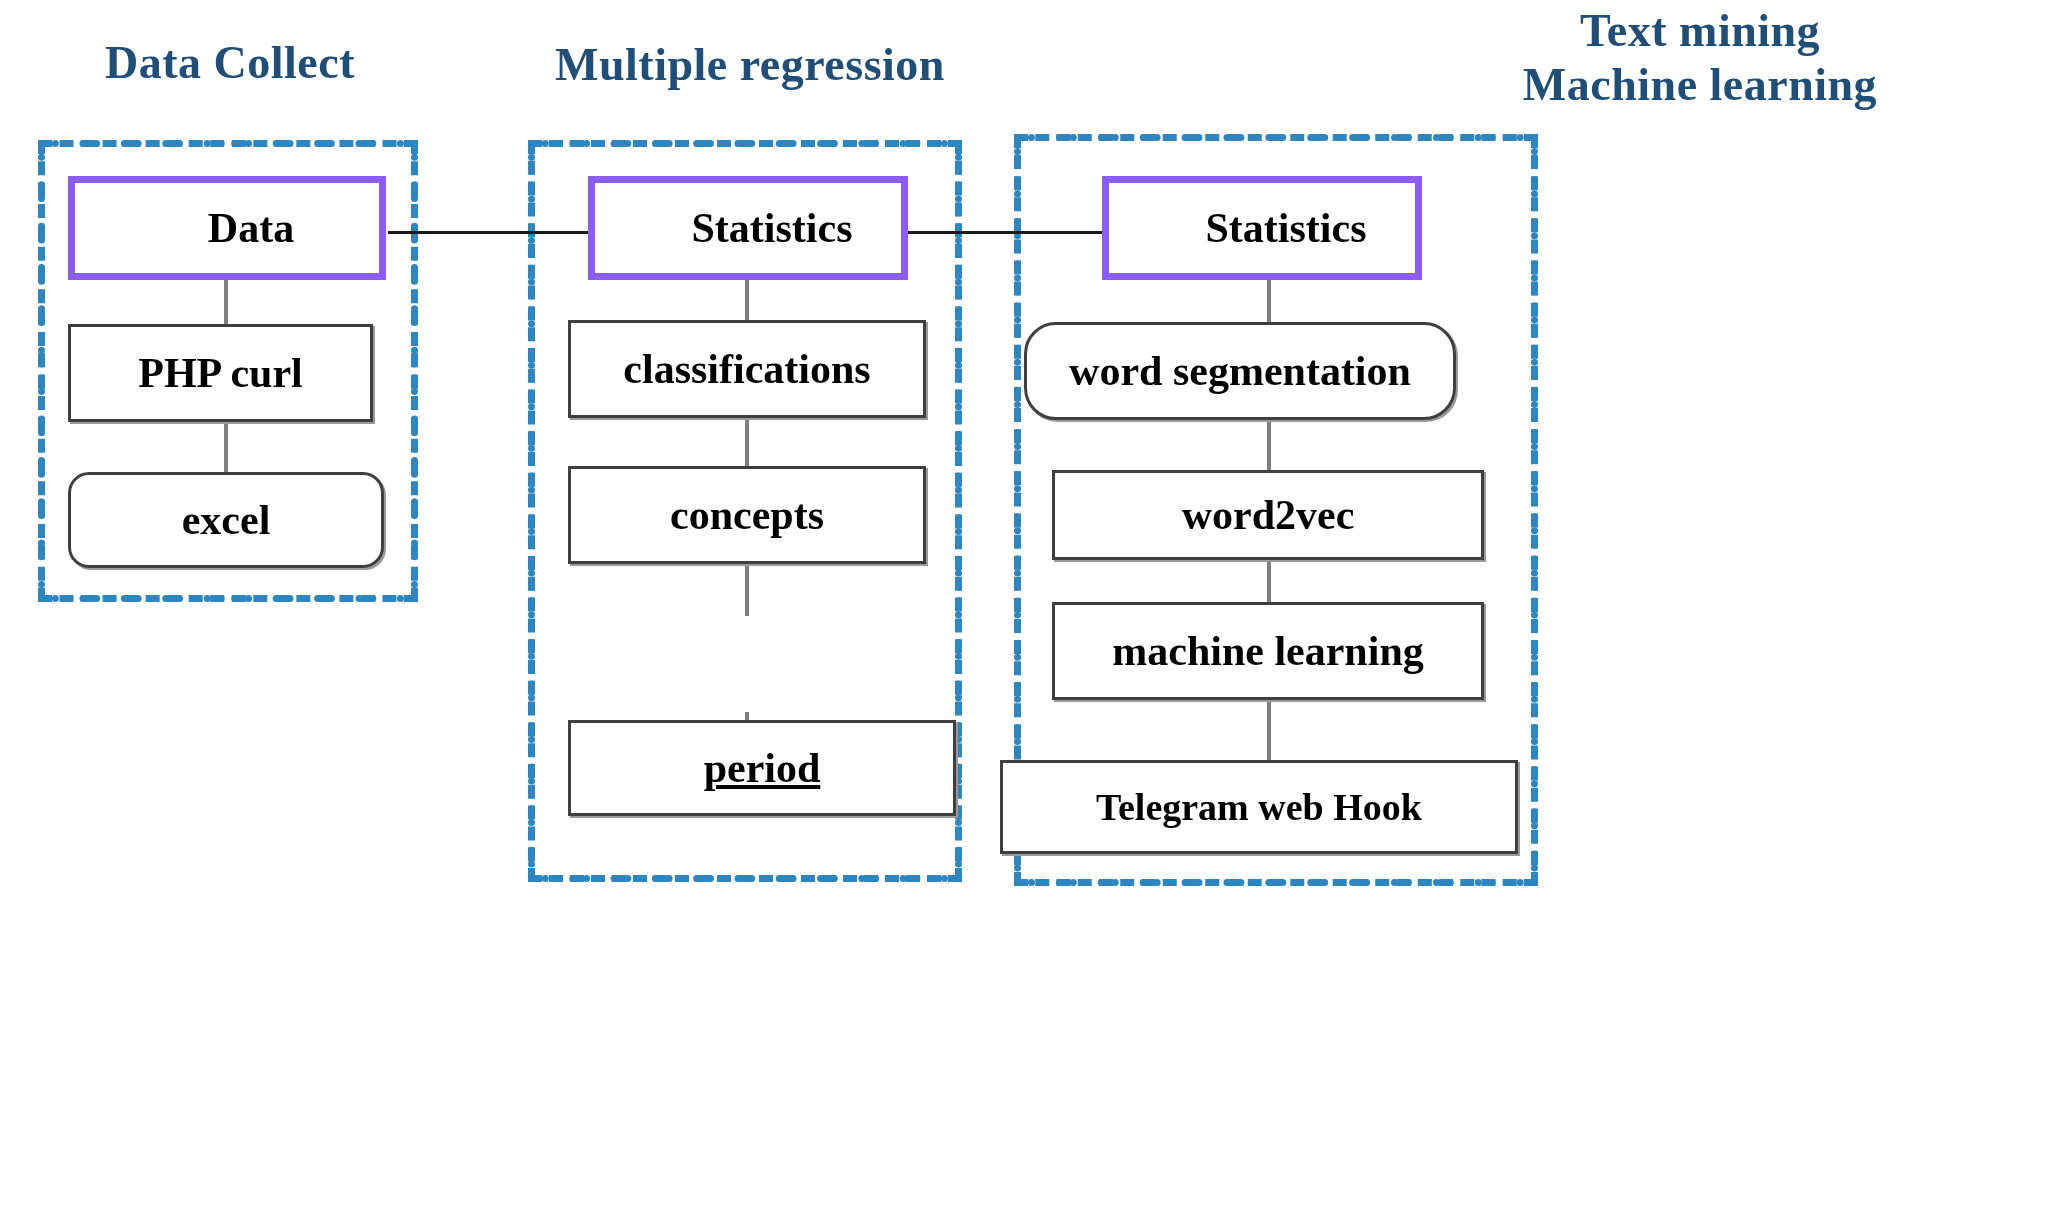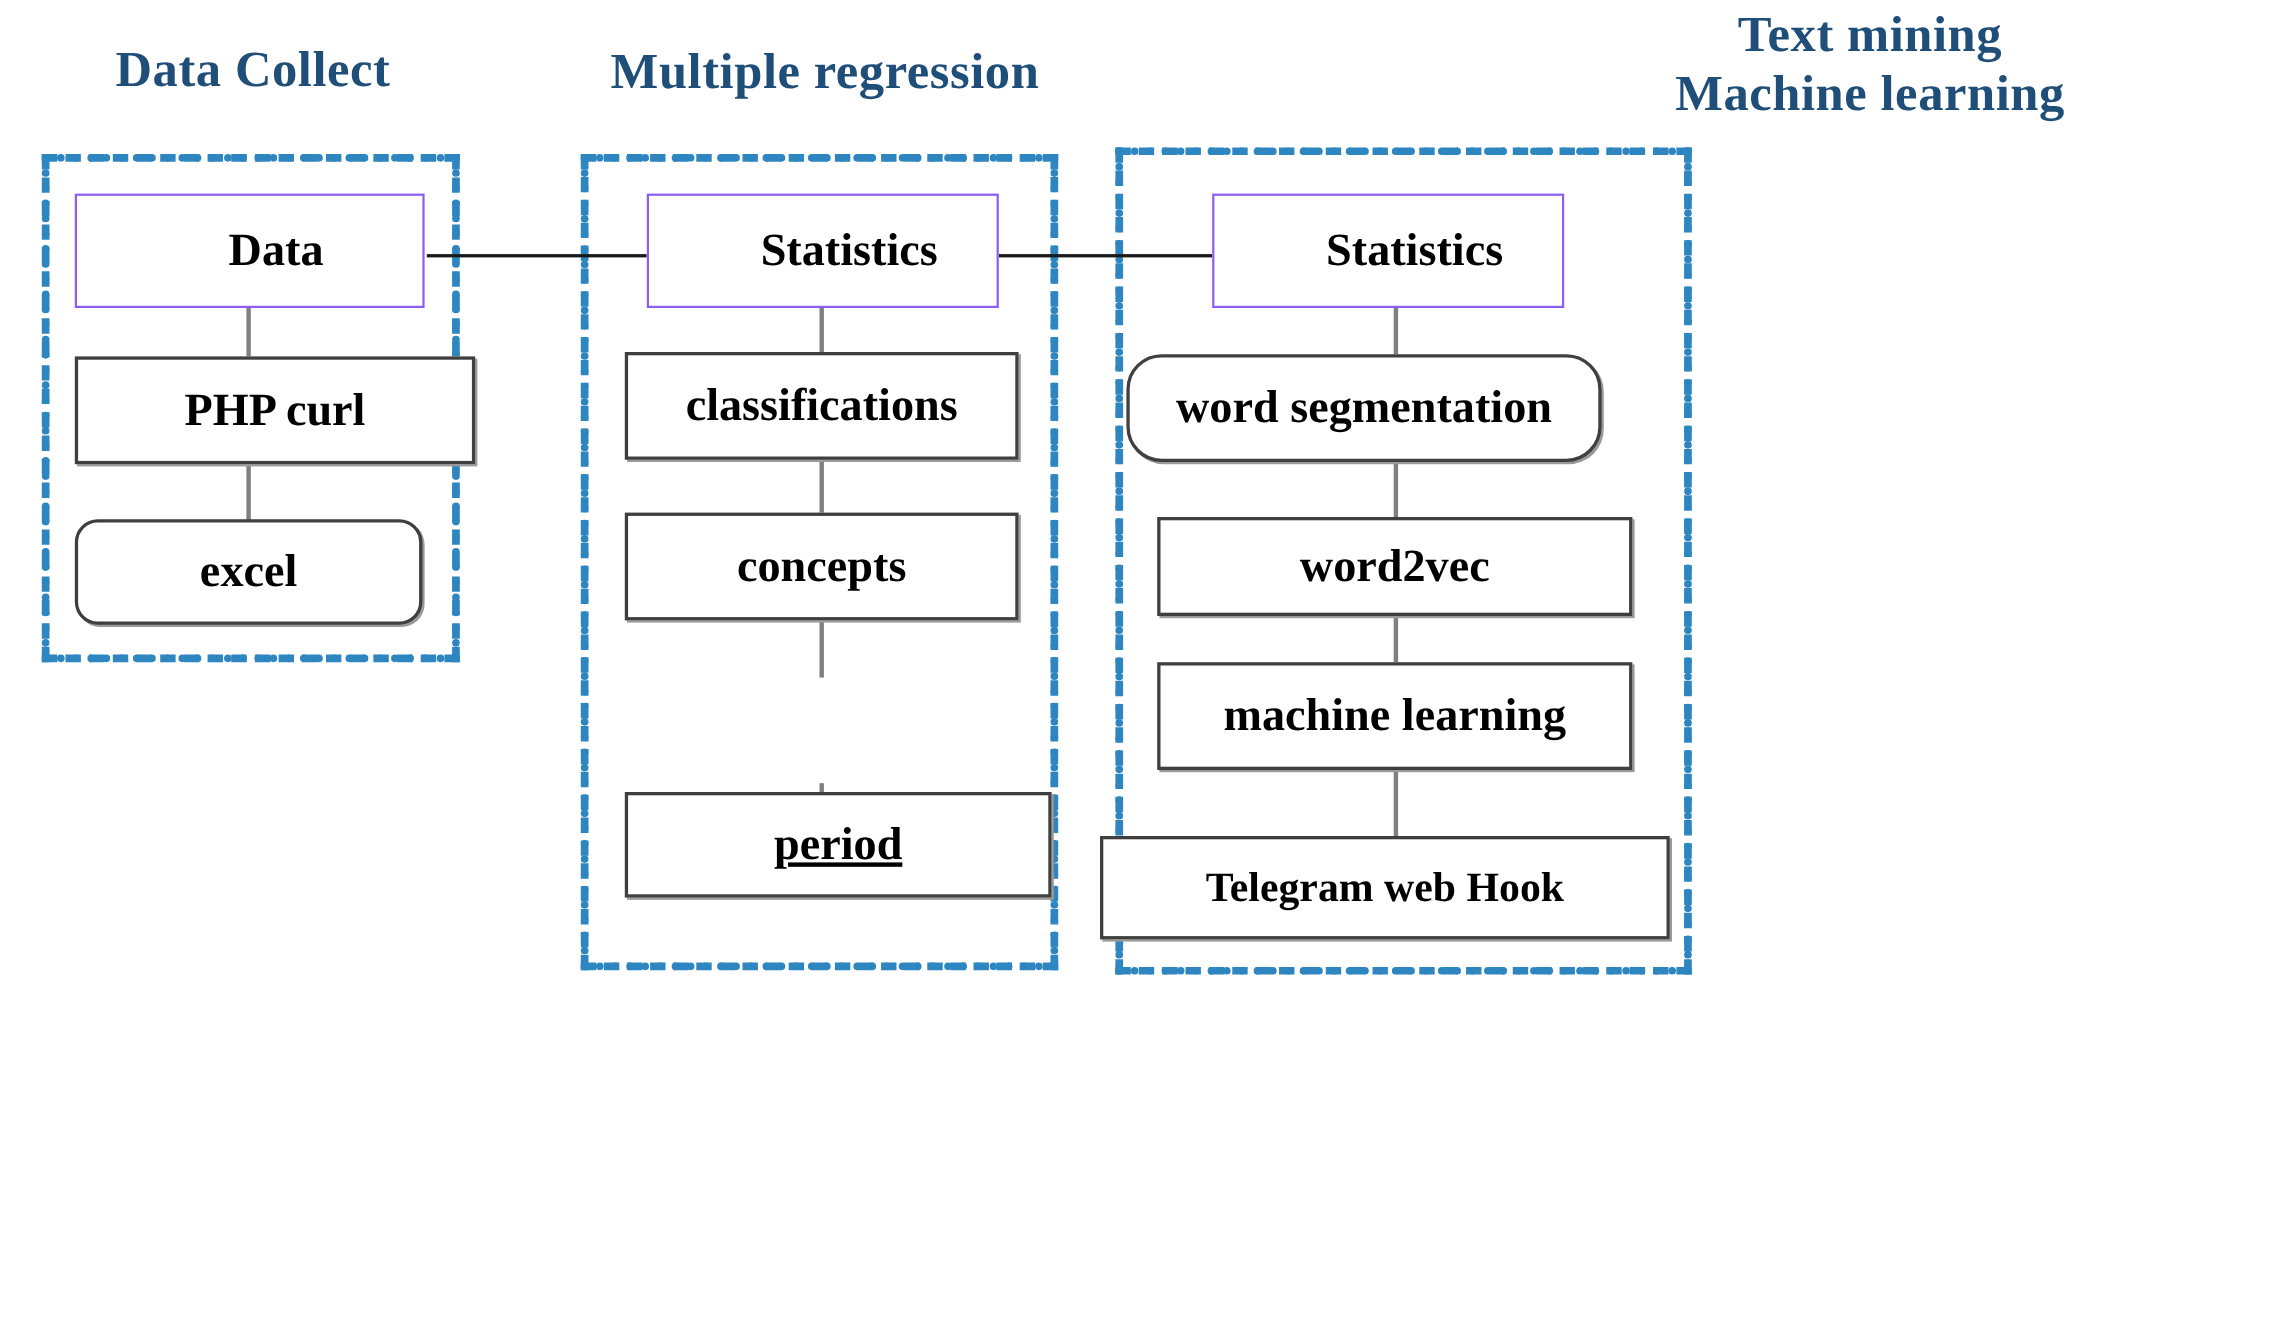--- a/index.html
+++ b/index.html
@@ -69,21 +69,21 @@
     font-weight: bold;
     color: #000000;
     text-align: center;
     white-space: nowrap;
   }
   .node.plain {
     border: 3px solid #3F3F3F;
     box-shadow: 2px 2px 0 0 #9a9a9a;
   }
   .node.accent {
-    border: 2px solid #8b5cf6;
+    border: 7px solid #8b5cf6;
     padding-left: 48px;
   }
 
   
   .conn-v {
     position: absolute;
     width: 4px;
     background: #7F7F7F;
   }
   .conn-h {
@@ -119,21 +119,21 @@
   <div class="conn-v" style="left:1267px; top:278px; height:44px;"></div>
   <div class="conn-v" style="left:1267px; top:420px; height:50px;"></div>
   <div class="conn-v" style="left:1267px; top:560px; height:42px;"></div>
   <div class="conn-v" style="left:1267px; top:700px; height:60px;"></div>
 
   <div class="conn-h" style="left:388px; top:231px; width:200px;"></div>
   <div class="conn-h" style="left:908px; top:231px; width:196px;"></div>
 
   <div class="node accent" style="left:68px; top:176px; width:318px; height:104px; font-size:42px;">Data</div>
 
-  <div class="node plain" style="left:68px; top:324px; width:364px; height:98px; font-size:42px;">PHP curl</div>
+  <div class="node plain" style="left:68px; top:324px; width:305px; height:98px; font-size:42px;">PHP curl</div>
 
   <div class="node plain" style="left:68px; top:472px; width:316px; height:96px; font-size:42px;border-radius:21px;">excel</div>
 
   <div class="node accent" style="left:588px; top:176px; width:320px; height:104px; font-size:42px;">Statistics</div>
 
   <div class="node plain" style="left:568px; top:466px; width:358px; height:98px; font-size:42px;">concepts</div>
 
   <div class="node plain" style="left:568px; top:320px; width:358px; height:98px; font-size:42px;">classifications</div>
 
 

